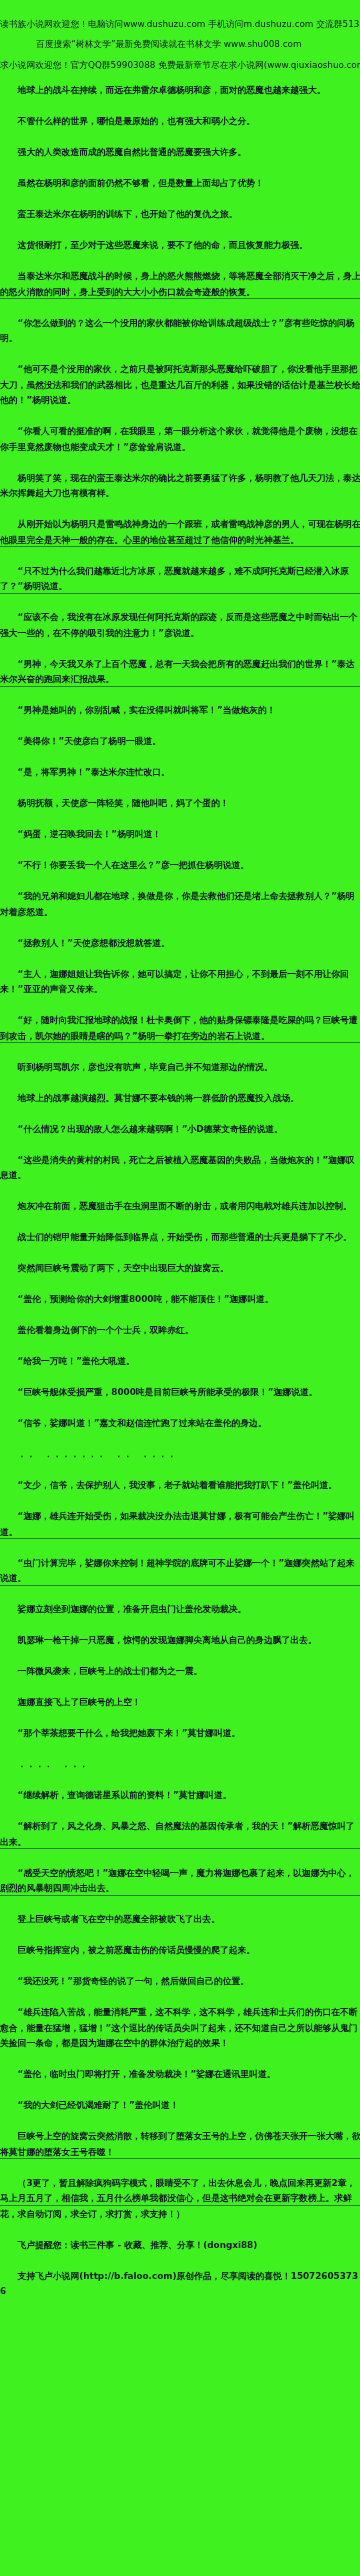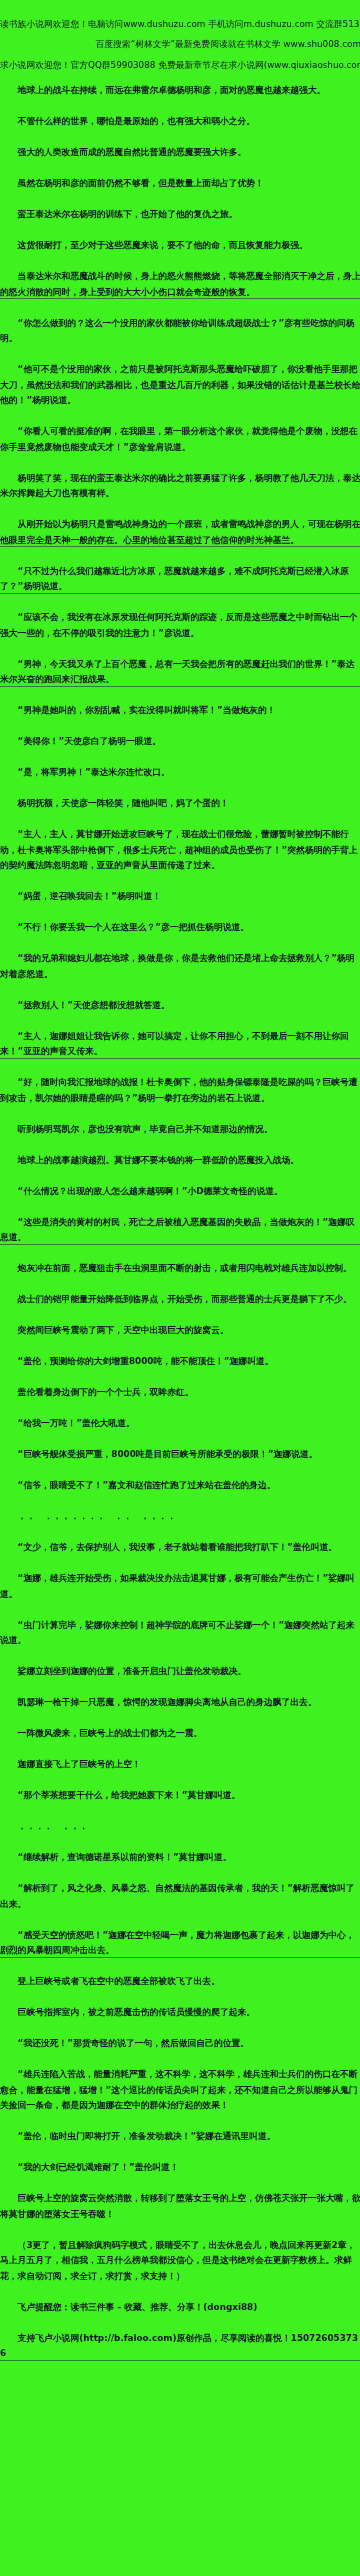--- a/index.html
+++ b/index.html
@@ -12,21 +12,21 @@
     font-family: "DejaVu Sans", "Liberation Sans", sans-serif;
     font-size: 8.8px;
     word-break: break-all;
   }
   .page { padding-top: 17.5px; }
   .promo {
     line-height: 13.4px;
     margin: 0 0 7.2px 0;
     white-space: nowrap;
   }
-  .promo.indented { margin-left: 36px; text-align: right; }
+  .promo.indented { margin-left: 36px; }
   main { display: block; margin-top: 11.3px; font-weight: bold; }
   .para {
     line-height: 15.5px;
     margin: 0 0 15.5px 0;
     text-indent: 2em;
     background-image: repeating-linear-gradient(
       to bottom,
       transparent 0px, transparent 14px,
       rgba(25,35,55,0.55) 14px, rgba(25,35,55,0.55) 14.4px,
       transparent 14.4px, transparent 15.5px);
@@ -56,39 +56,38 @@
       <div class="para">“你看人可看的挺准的啊，在我眼里，第一眼分析这个家伙，就觉得他是个废物，没想在你手里竟然废物也能变成天才！”彦耸耸肩说道。</div>
       <div class="para">杨明笑了笑，现在的蛮王泰达米尔的确比之前要勇猛了许多，杨明教了他几天刀法，泰达米尔挥舞起大刀也有模有样。</div>
       <div class="para">从刚开始以为杨明只是雷鸣战神身边的一个跟班，或者雷鸣战神彦的男人，可现在杨明在他眼里完全是天神一般的存在。心里的地位甚至超过了他信仰的时光神基兰。</div>
       <div class="para">“只不过为什么我们越靠近北方冰原，恶魔就越来越多，难不成阿托克斯已经潜入冰原了？”杨明说道。</div>
       <div class="para">“应该不会，我没有在冰原发现任何阿托克斯的踪迹，反而是这些恶魔之中时而钻出一个强大一些的，在不停的吸引我的注意力！”彦说道。</div>
       <div class="para">“男神，今天我又杀了上百个恶魔，总有一天我会把所有的恶魔赶出我们的世界！”泰达米尔兴奋的跑回来汇报战果。</div>
       <div class="para">“男神是她叫的，你别乱喊，实在没得叫就叫将军！”当做炮灰的！</div>
       <div class="para">“美得你！”天使彦白了杨明一眼道。</div>
       <div class="para">“是，将军男神！”泰达米尔连忙改口。</div>
       <div class="para">杨明抚额，天使彦一阵轻笑，随他叫吧，妈了个蛋的！</div>
-      <div class="para">“主人，主人，莫甘娜开始进攻巨峡号了，现在战士们很危险，蕾娜暂时被控制不能行动，杜卡奥将军头部中枪倒下，很多士兵死亡，超神组的成员也受伤了！”突然杨明的手背上的契约魔法阵忽明忽暗，亚亚的声音从里面传递了过来。</div>
       <div class="para">“妈蛋，逆召唤我回去！”杨明叫道！</div>
       <div class="para">“不行！你要丢我一个人在这里么？”彦一把抓住杨明说道。</div>
       <div class="para">“我的兄弟和媳妇儿都在地球，换做是你，你是去救他们还是堵上命去拯救别人？”杨明对着彦怒道。</div>
       <div class="para">“拯救别人！”天使彦想都没想就答道。</div>
       <div class="para">“主人，迦娜姐姐让我告诉你，她可以搞定，让你不用担心，不到最后一刻不用让你回来！”亚亚的声音又传来。</div>
       <div class="para">“好，随时向我汇报地球的战报！杜卡奥倒下，他的贴身保镖泰隆是吃屎的吗？巨峡号遭到攻击，凯尔她的眼睛是瞎的吗？”杨明一拳打在旁边的岩石上说道。</div>
       <div class="para">听到杨明骂凯尔，彦也没有吭声，毕竟自己并不知道那边的情况。</div>
       <div class="para">地球上的战事越演越烈。莫甘娜不要本钱的将一群低阶的恶魔投入战场。</div>
       <div class="para">“什么情况？出现的敌人怎么越来越弱啊！”小D德莱文奇怪的说道。</div>
       <div class="para">“这些是消失的黄村的村民，死亡之后被植入恶魔基因的失败品，当做炮灰的！”迦娜叹息道。</div>
       <div class="para">炮灰冲在前面，恶魔狙击手在虫洞里面不断的射击，或者用闪电戟对雄兵连加以控制。</div>
       <div class="para">战士们的铠甲能量开始降低到临界点，开始受伤，而那些普通的士兵更是躺下了不少。</div>
       <div class="para">突然间巨峡号震动了两下，天空中出现巨大的旋窝云。</div>
       <div class="para">“盖伦，预测给你的大剑增重8000吨，能不能顶住！”迦娜叫道。</div>
       <div class="para">盖伦看着身边倒下的一个个士兵，双眸赤红。</div>
       <div class="para">“给我一万吨！”盖伦大吼道。</div>
       <div class="para">“巨峡号舰体受损严重，8000吨是目前巨峡号所能承受的极限！”迦娜说道。</div>
-      <div class="para">“信爷，眼睛受不了！”嘉文和赵信连忙跑了过来站在盖伦的身边。</div>
+      <div class="para">“信爷，娑娜叫道！”嘉文和赵信连忙跑了过来站在盖伦的身边。</div>
       <div class="para">．．　．．．．．．．　．．　．．．．</div>
       <div class="para">“文少，信爷，去保护别人，我没事，老子就站着看谁能把我打趴下！”盖伦叫道。</div>
       <div class="para">“迦娜，雄兵连开始受伤，如果裁决没办法击退莫甘娜，极有可能会产生伤亡！”娑娜叫道。</div>
       <div class="para">“虫门计算完毕，娑娜你来控制！超神学院的底牌可不止娑娜一个！”迦娜突然站了起来说道。</div>
       <div class="para">娑娜立刻坐到迦娜的位置，准备开启虫门让盖伦发动裁决。</div>
       <div class="para">凯瑟琳一枪干掉一只恶魔，惊愕的发现迦娜脚尖离地从自己的身边飘了出去。</div>
       <div class="para">一阵微风袭来，巨峡号上的战士们都为之一震。</div>
       <div class="para">迦娜直接飞上了巨峡号的上空！</div>
       <div class="para">“那个莘茶想要干什么，给我把她轰下来！”莫甘娜叫道。</div>
       <div class="para">．．．．　．．．</div>

